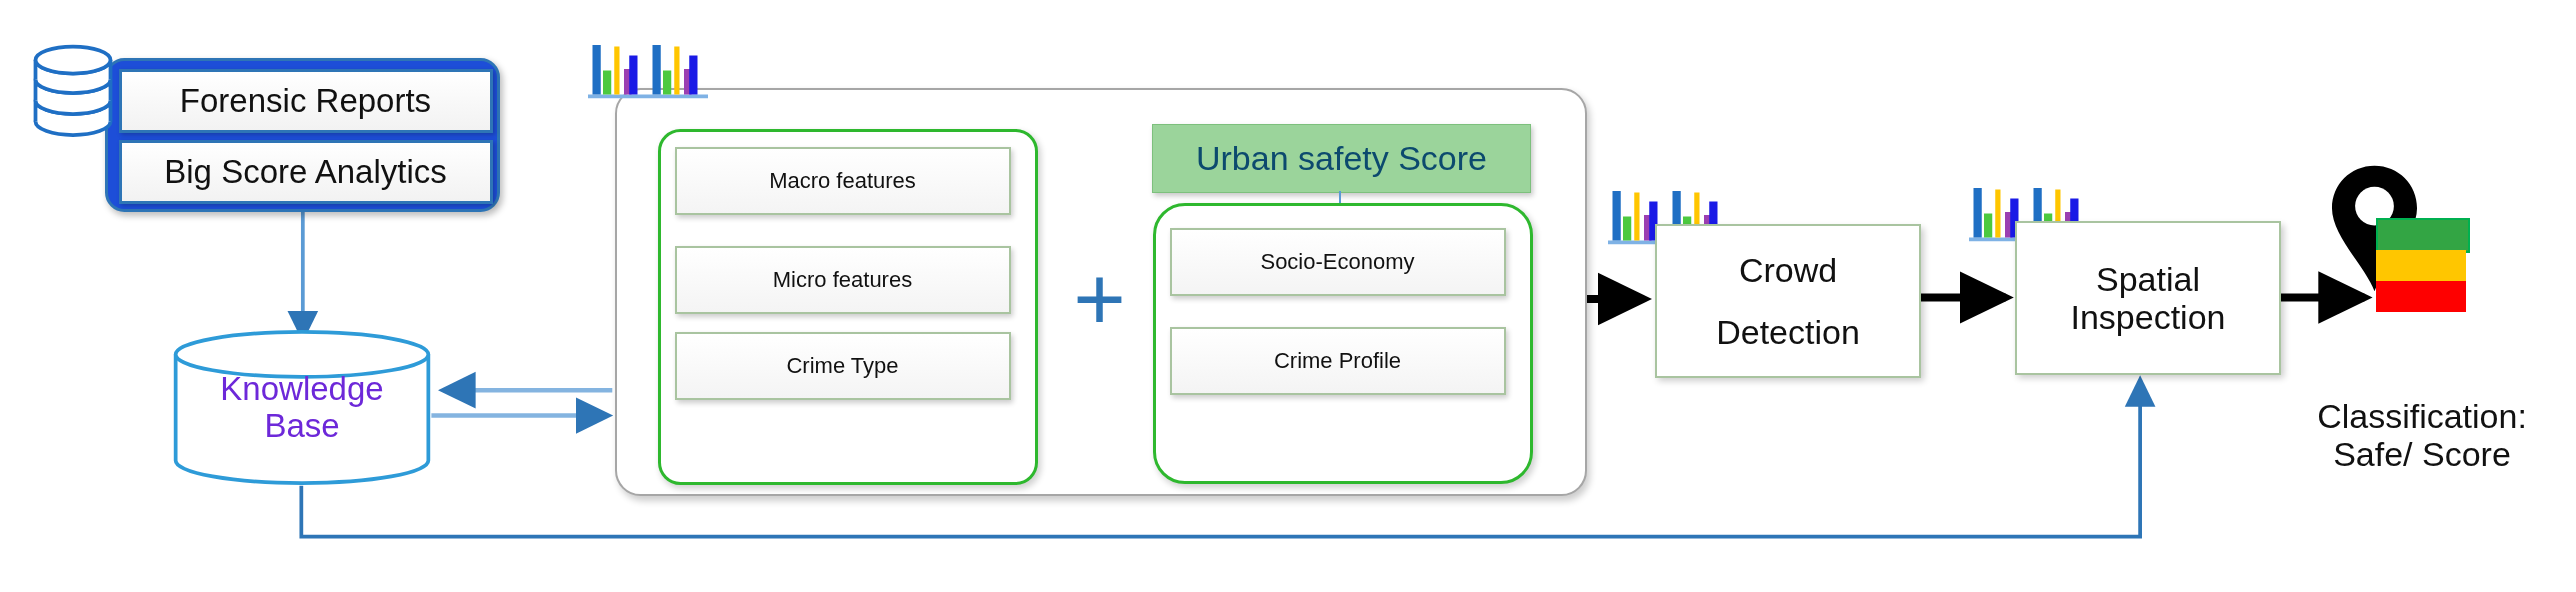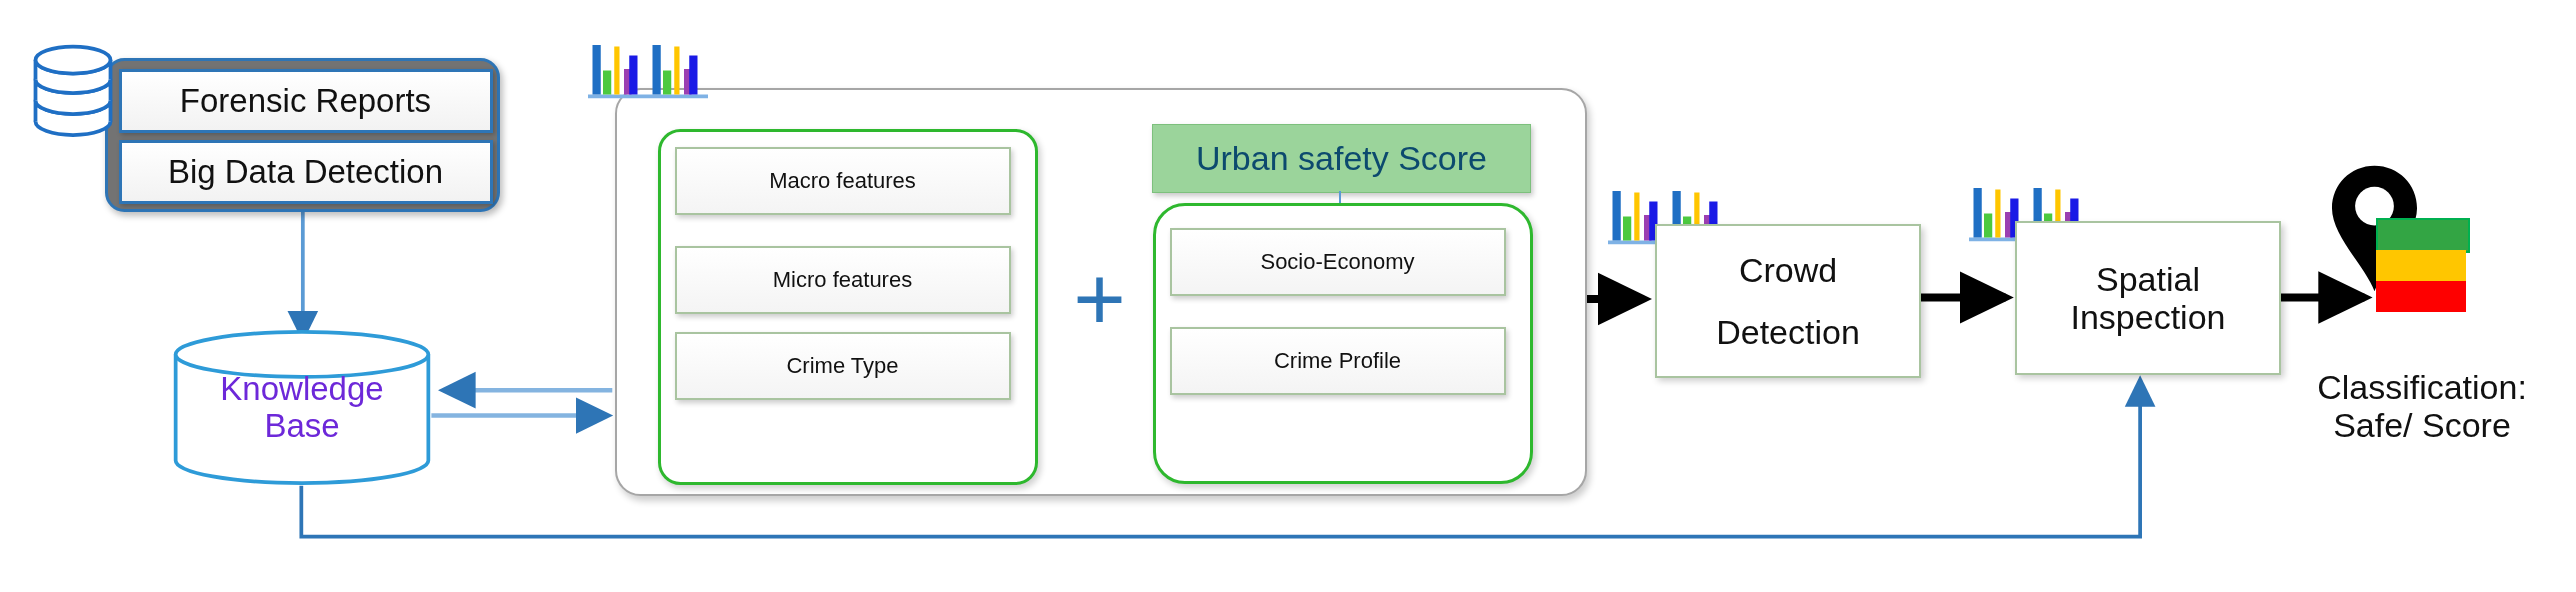--- a/index.html
+++ b/index.html
@@ -27,21 +27,21 @@
     text-align: center;
     line-height: 1.12;
   }
 
   
   #source-group {
     left: 105px; top: 58px;
     width: 389px; height: 148px;
     border: 3px solid #2E75B6;
     border-radius: 19.4px;
-    background: #737373;
+    background: #1d4ed8;
     box-shadow: 2.2px 3.7px 6.7px rgba(0,0,0,0.25);
   }
   .src-chip {
     position: absolute;
     left: 10.5px;
     width: 368px;
     height: 58px;
     border: 3px solid #2E75B6;
     background: linear-gradient(#ffffff,#f2f2f2);
     box-shadow: 1.5px 2.2px 4.5px rgba(0,0,0,0.22);
@@ -149,21 +149,21 @@
   #class-bar-0 { top: 218px; }
   #class-bar-1 { top: 250px; }
   #class-bar-2 { top: 281px; }
 
   #class-caption {
     left: 2271px; top: 368px;
     width: 302px; height: 105px;
     font-size: 34px;
     color: #111;
     flex-direction: column;
-    justify-content: flex-start;
+    justify-content: flex-end;
   }
   #class-caption div { white-space: nowrap; }
 
   
   #wires { left: 0; top: 0; width: 2576px; height: 592px; pointer-events: none; }
 
   
   .chartglyph { position: absolute; }
   #chart-main    { left: 588px;  top: 42px;  width: 120px; height: 57px; }
   #chart-crowd   { left: 1608px; top: 188px; width: 120px; height: 57px; }
@@ -211,21 +211,21 @@
       <path d="M 3048 398 L 3162 398" stroke="#000000" stroke-width="11" fill="none" marker-end="url(#ah-black)"></path>
     </g>
 
     <g>
       <path d="M 402 650 L 402 718 L 2862 718 L 2862 508" stroke="#2E75B6" stroke-width="5" fill="none" marker-end="url(#ah-blue)"></path>
     </g>
   </svg>
 
   <div id="source-group" class="abs">
     <div id="src-chip-0" class="src-chip ctr">Forensic Reports</div>
-    <div id="src-chip-1" class="src-chip ctr">Big Data Detection</div>
+    <div id="src-chip-1" class="src-chip ctr">Big Score Analytics</div>
   </div>
 
   <svg id="db-icon" class="abs" viewBox="0 0 112 148">
     <g fill="#ffffff" stroke="#1F6FC4" stroke-width="5">
       <ellipse cx="56" cy="106" rx="50" ry="18"></ellipse>
       <path d="M6 106 L6 78 A50 18 0 0 0 106 78 L106 106"></path>
       <ellipse cx="56" cy="78" rx="50" ry="18"></ellipse>
       <path d="M6 78 L6 50 A50 18 0 0 0 106 50 L106 78"></path>
       <ellipse cx="56" cy="50" rx="50" ry="18"></ellipse>
       <path d="M6 50 L6 24 A50 18 0 0 0 106 24 L106 50"></path>

